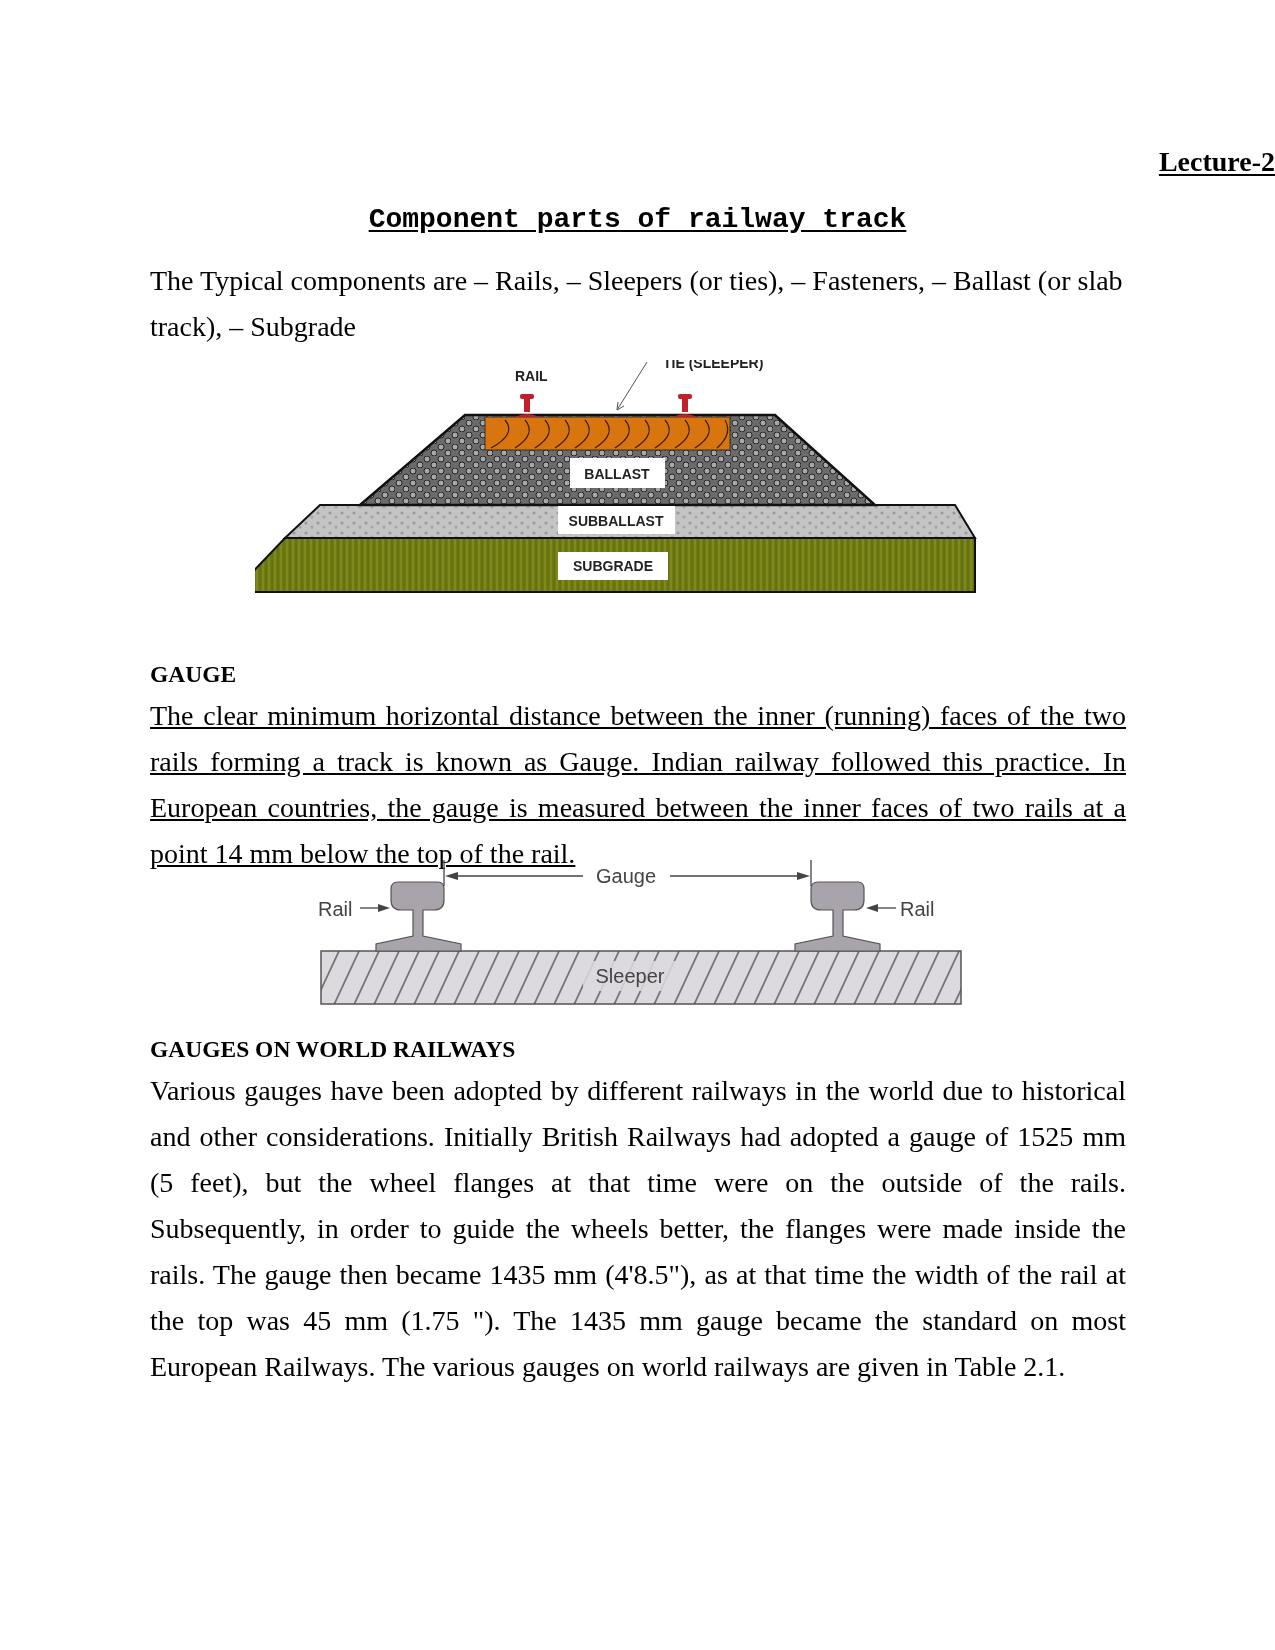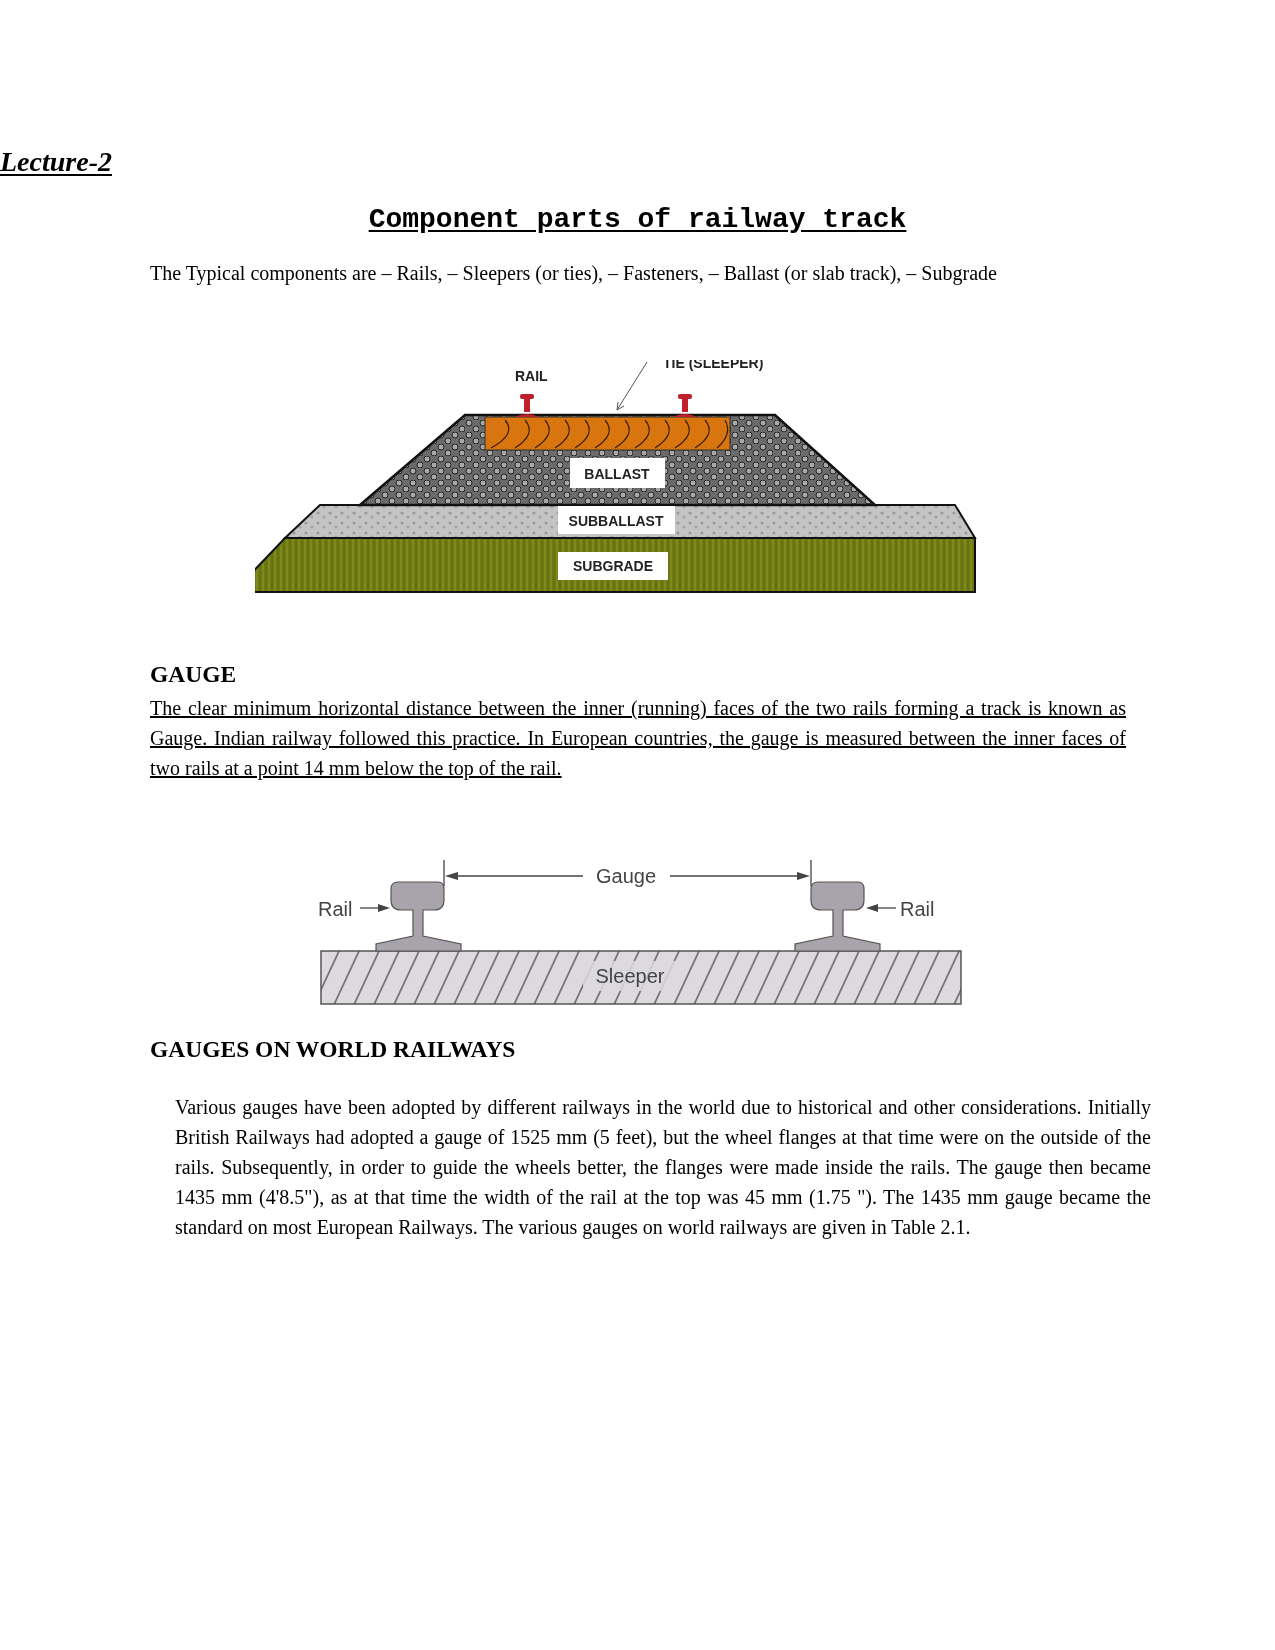--- a/index.html
+++ b/index.html
@@ -1,29 +1,29 @@
 <!DOCTYPE html>
 <html><head>
 <meta charset="utf-8">
 <style>
   html, body { margin: 0; padding: 0; background: #ffffff; }
   body { width: 1275px; height: 1650px; position: relative; overflow: hidden;
          font-family: "Liberation Serif", "DejaVu Serif", serif; color: #000; }
-  .title1 { position: absolute; left: 0; width: 1275px; top: 146px; text-align: left;
-            font-weight: bold; font-size: 28px; text-decoration: underline; text-underline-offset: 3px; font-style: italic; }
+  .title1 { position: absolute; left: 0; width: 1275px; top: 146px; text-align: right;
+            font-weight: bold; font-size: 28px; text-decoration: underline; text-underline-offset: 3px; }
   .title2 { position: absolute; left: 0; width: 1275px; top: 204px; text-align: center;
             font-weight: bold; font-size: 28px; text-decoration: underline; text-underline-offset: 3px; font-family: Liberation Mono, monospace; }
-  .para { position: absolute; left: 150px; width: 976px; font-size: 20px; line-height: 30px;
+  .para { position: absolute; left: 150px; width: 976px; font-size: 28px; line-height: 46px;
           text-align: justify; }
   .intro { top: 258px; text-align: left; }
   .heading { position: absolute; left: 150px; font-weight: bold; font-size: 23.5px; }
   .h-gauge { top: 661px; }
   .p-gauge { top: 693px; text-decoration: underline; }
   .h-world { top: 1036px; text-align: right; }
-  .p-world { top: 1092px; margin-left: 25px; }
+  .p-world { top: 1068px; }
   .fig { position: absolute; }
   .fig1 { left: 255px; top: 360px; width: 760px; height: 260px; }
   .fig2 { left: 318px; top: 846px; width: 656px; height: 162px; }
   svg text { font-family: "Liberation Sans", "DejaVu Sans", sans-serif; }
 </style>
 </head>
 <body>
 
 <div class="title1">Lecture-2</div>
 <div class="title2">Component parts of railway track</div>

